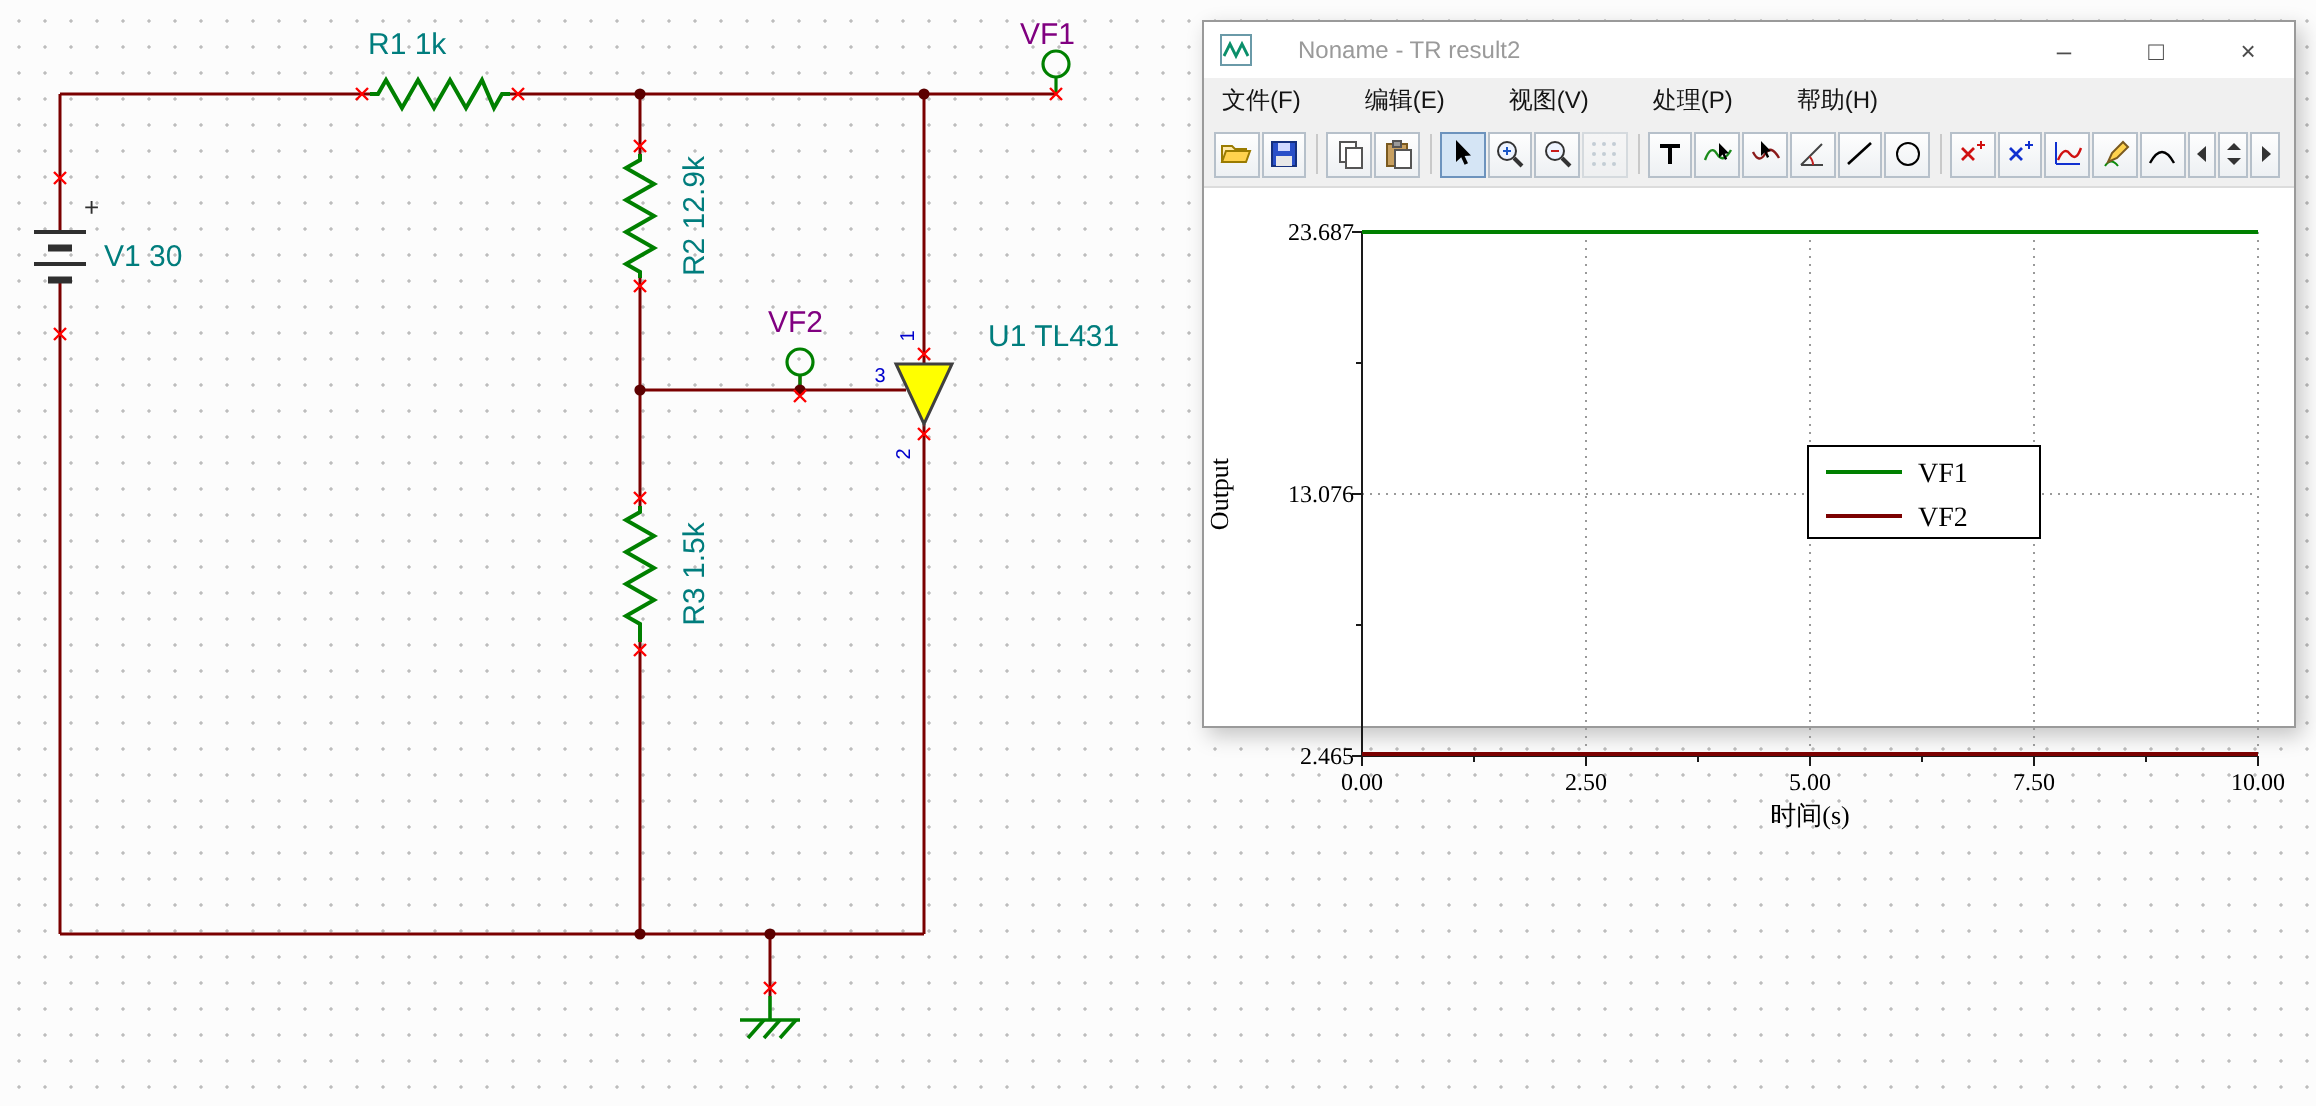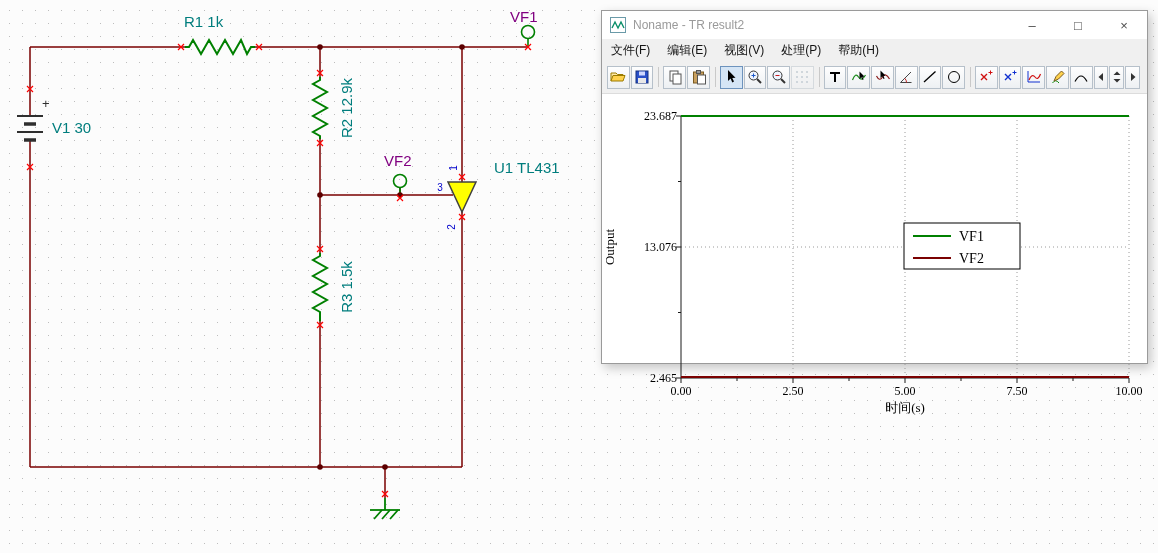--- a/index.html
+++ b/index.html
@@ -5,25 +5,25 @@
   *{margin:0;padding:0;box-sizing:border-box}
   html,body{width:1158px;height:553px;overflow:hidden;background:#fff}
   .stage{position:relative;width:1158px;height:553px;background:#fcfcfc;
     background-image:radial-gradient(circle,#bdbdbd 0.7px,transparent 0.95px);
     background-size:13px 13px;background-position:3px 4px;
     font-family:"Liberation Sans",sans-serif}
   svg.schematic{position:absolute;left:0;top:0}
   .window{position:absolute;left:601px;top:10px;width:547px;background:#f0f0f0;
     border:1px solid #9a9a9a;box-shadow:3px 4px 10px rgba(0,0,0,.22)}
   .titlebar{height:28px;background:#fff;display:flex;align-items:center;padding-left:8px}
-  .titlebar .title{font-size:12px;color:#9a9a9a;margin-left:7px;flex:1;white-space:nowrap}
+  .titlebar .title{font-size:12px;color:#9a9a9a;margin-left:23px;flex:1;white-space:nowrap}
   .winbtn{width:30px;height:28px;display:flex;align-items:center;justify-content:center;
     color:#4d4d4d;font-size:13px;margin-left:16px;cursor:default}
   .winbtn.close{margin-right:8px}
-  .menubar{height:22px;display:flex;align-items:center;gap:17px;padding-left:9px;
+  .menubar{height:22px;display:flex;align-items:center;gap:32px;padding-left:9px;
     font-size:12px;color:#141414;background:#f0f0f0}
   .toolbar{height:33px;display:flex;align-items:center;padding:0 6px 0 5px;background:#f0f0f0;
     border-bottom:1px solid #dcdcdc}
   .tbtn{width:23px;height:23px;display:flex;align-items:center;justify-content:center;
     border:1px solid #b6c0ca;background:linear-gradient(#fefefe,#edf0f3);margin-right:1px}
   .tbtn.pressed{background:#d5e5f5;border-color:#6d93bd}
   .tbtn.disabled{opacity:.45}
   .tbtn.narrow{width:15px}
   .sep{width:1px;height:20px;background:#c9c9c9;margin:0 4px}
   .spacer{flex:1}

